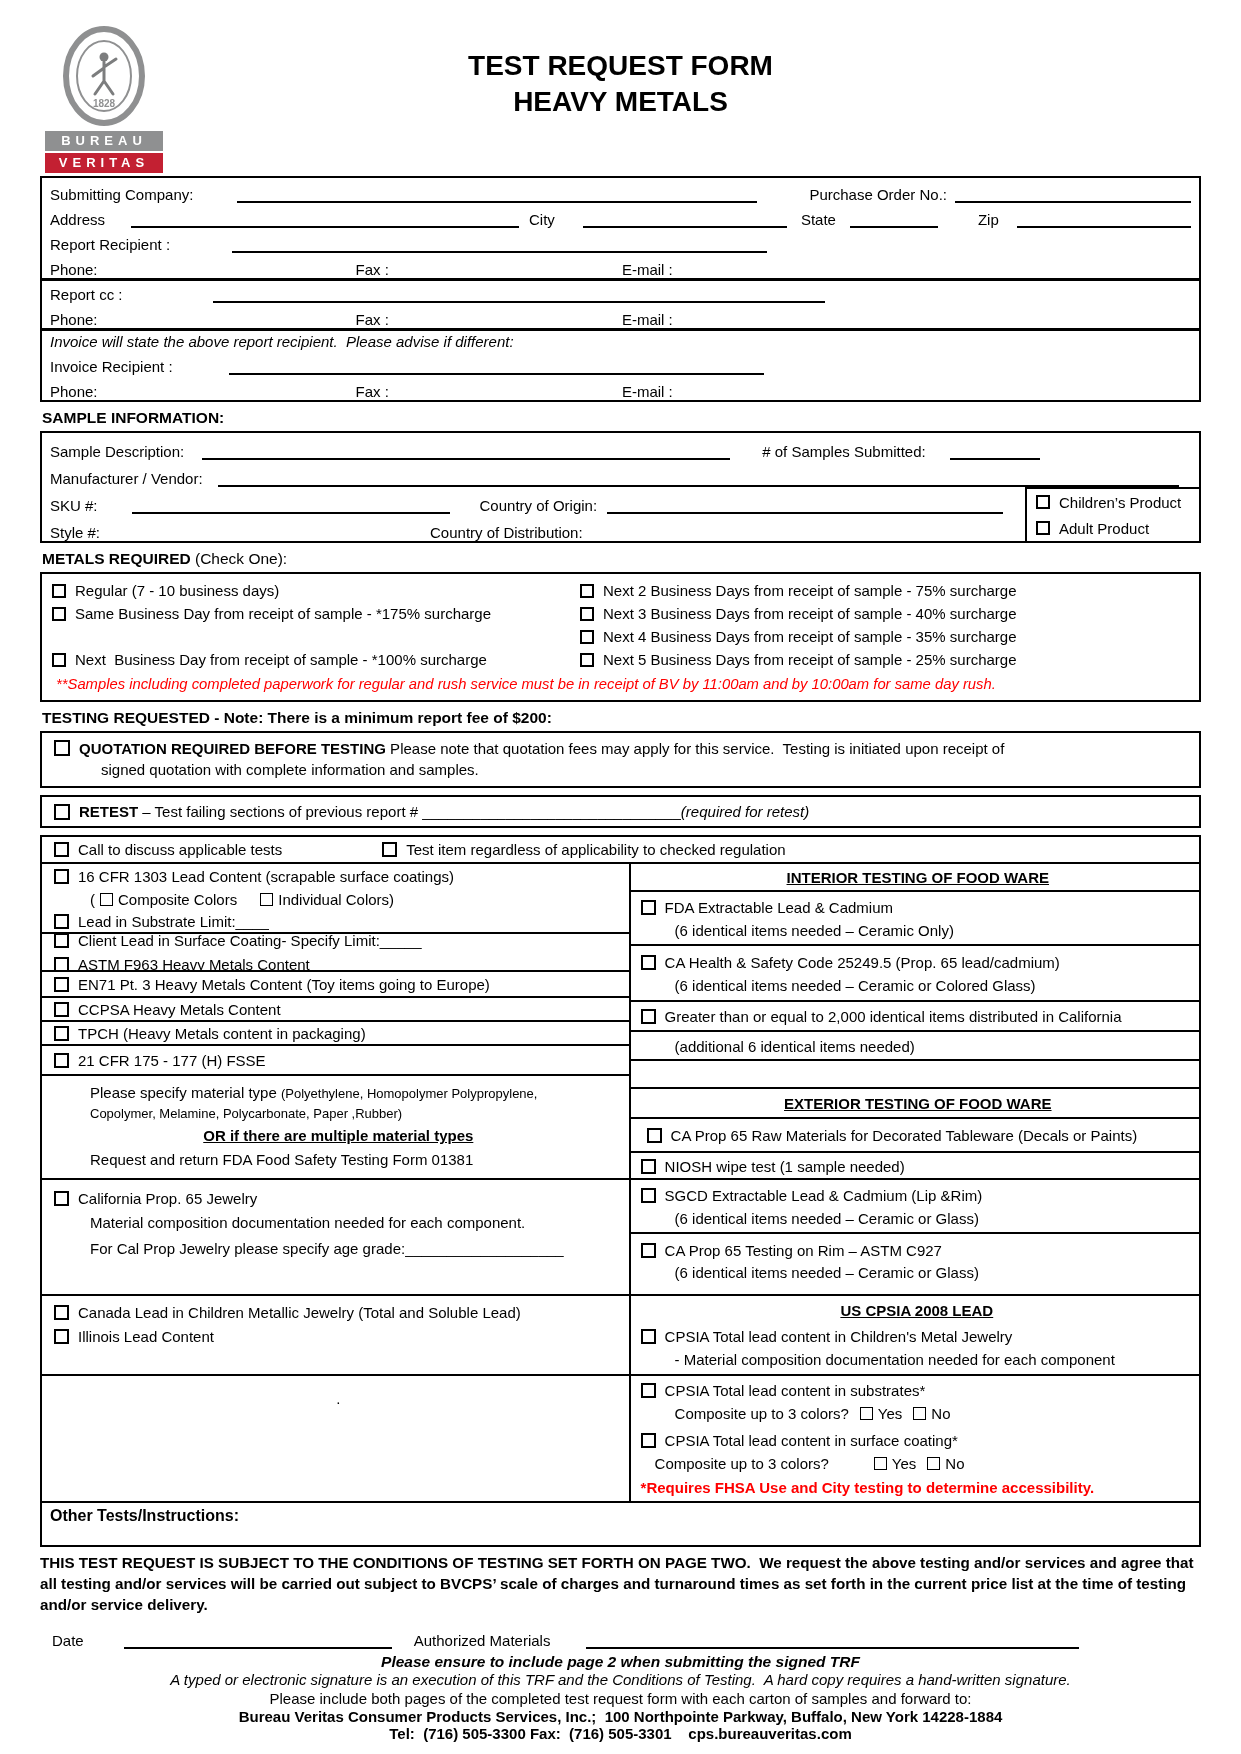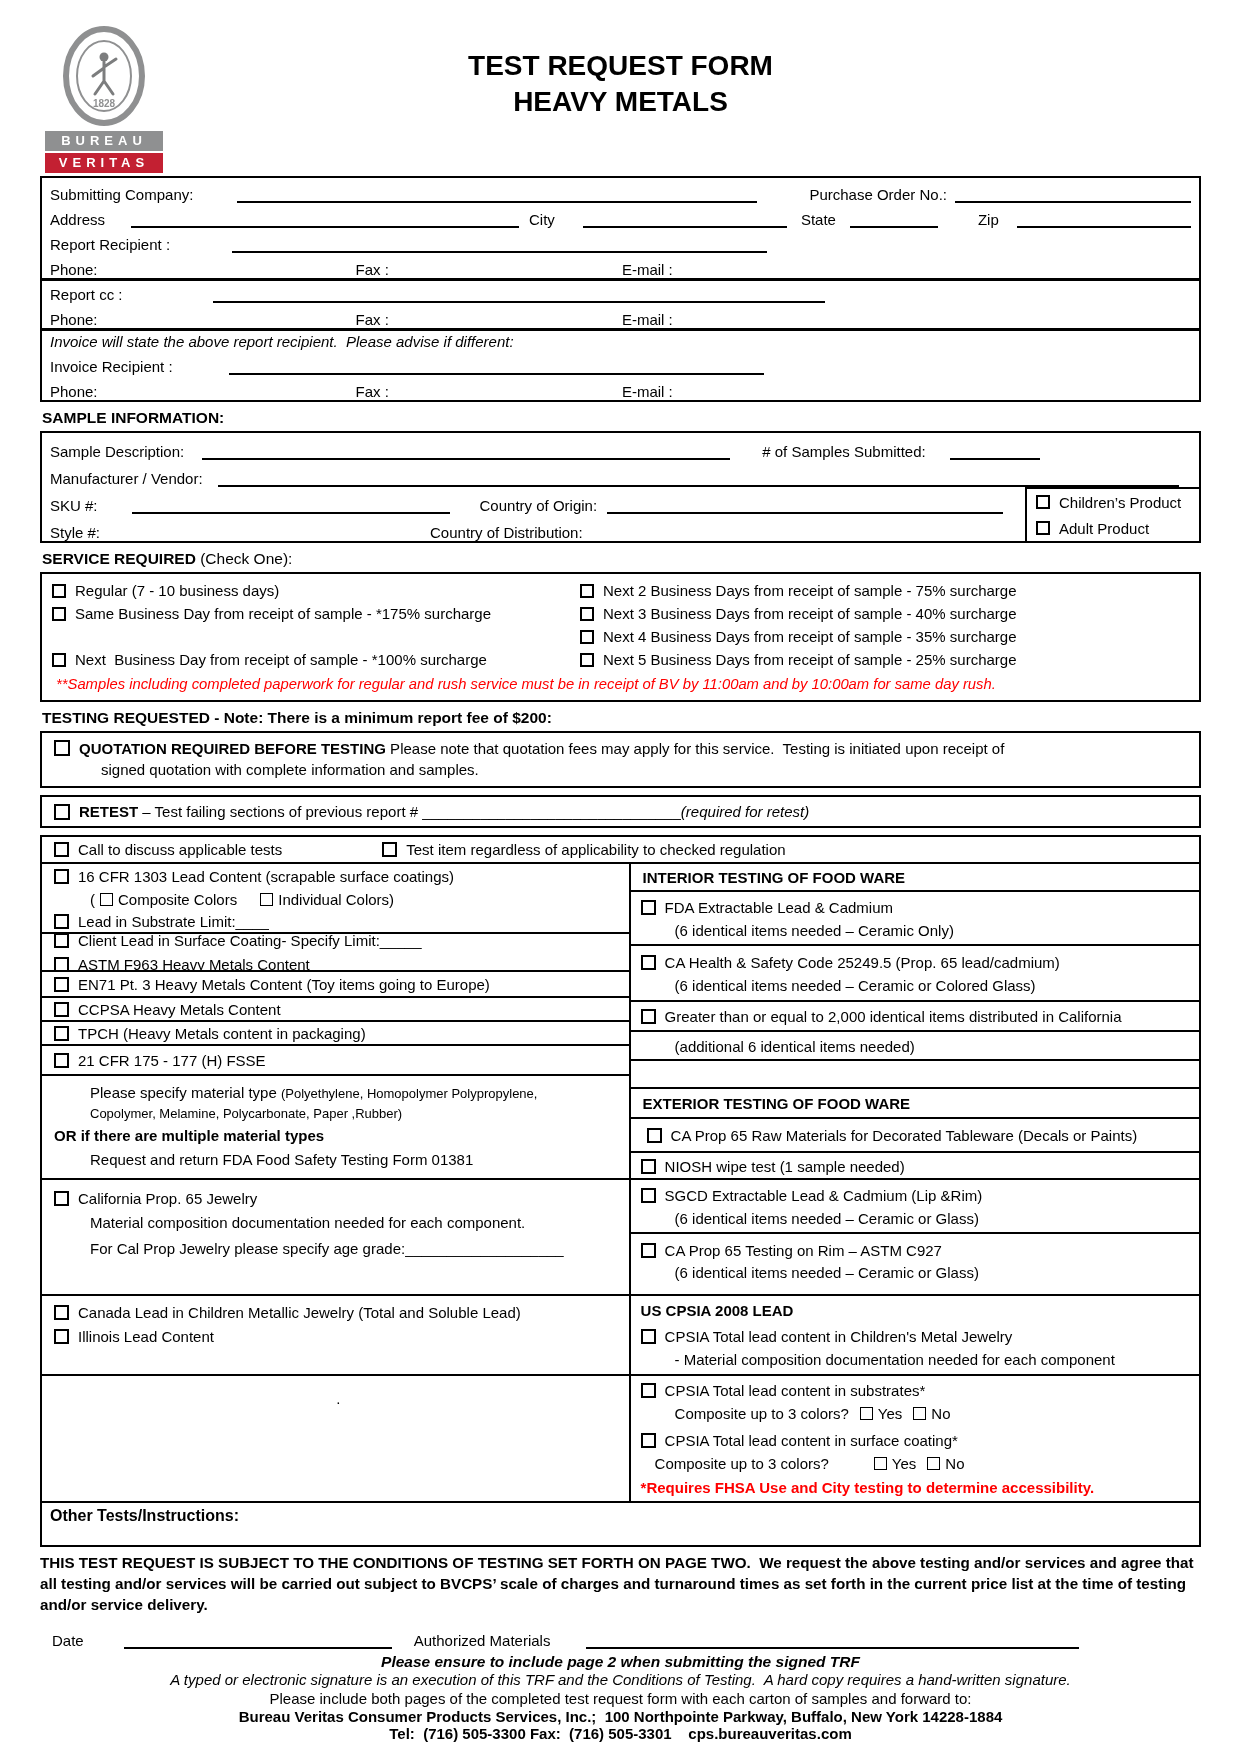--- a/index.html
+++ b/index.html
@@ -44,21 +44,21 @@
   
   .rowA { display:flex; align-items:center; min-height:27px; border-bottom:2px solid #000; padding-left:12px; }
   .mid { display:flex; }
   .colL { width:50.7%; }
   .colR { width:49.3%; border-left:2px solid #000; }
   .cl { border-bottom:2px solid #000; padding:1px 6px 0 12px; display:flex; flex-direction:column; justify-content:center; overflow:hidden; }
   .cl.nb { border-bottom:none; }
   .ln { display:flex; align-items:center; min-height:24px; }
   .ind36 { padding-left:36px; }
   .ind34 { padding-left:34px; }
-  .ctrU { text-align:left; font-weight:bold; }
+  .ctrU { text-align:center; font-weight:bold; text-decoration:underline; }
   .sm13 { font-size:13px; }
   .rowB, .rowC { display:flex; border-top:2px solid #000; }
   .rbL { width:50.7%; padding:4px 6px 4px 12px; }
   .rbR { width:49.3%; border-left:2px solid #000; padding:2px 6px 2px 10px; }
   .redNote { color:#f00; font-weight:bold; font-size:15px; min-height:24px; display:flex; align-items:center; }
   .rowD { border-top:2.5px solid #000; min-height:44px; padding:4px 8px; font-weight:bold; font-size:16px; }
   
   .cond { font-weight:bold; margin-top:5px; line-height:21px; font-size:15.2px; }
   .dateRow { display:flex; align-items:flex-end; margin-top:8px; padding:0 12px; min-height:26px; }
   .ctr { text-align:center; }
@@ -197,21 +197,21 @@
           <span>Children’s Product</span>
         </div>
         <div class="rc">
           <span class="cb" style="width:14px;height:14px"></span>
           <span>Adult Product</span>
         </div>
       </div>
     </div>
   </div>
 
-  <div class="secHead"><span>SERVICE REQUIRED</span><span style="font-weight:normal" class="pw"> (Check One):</span></div>
+  <div class="secHead"><span>METALS REQUIRED</span><span style="font-weight:normal" class="pw"> (Check One):</span></div>
   <div class="box svc">
     <div class="svcRow">
       <div class="svcL">
         <span class="cb" style="width:14px;height:14px"></span>
         <span class="pw">Regular (7 - 10 business days)</span>
       </div>
       <div class="rc">
         <span class="cb" style="width:14px;height:14px"></span>
         <span class="pw">Next 2 Business Days from receipt of sample - 75% surcharge</span>
       </div>

